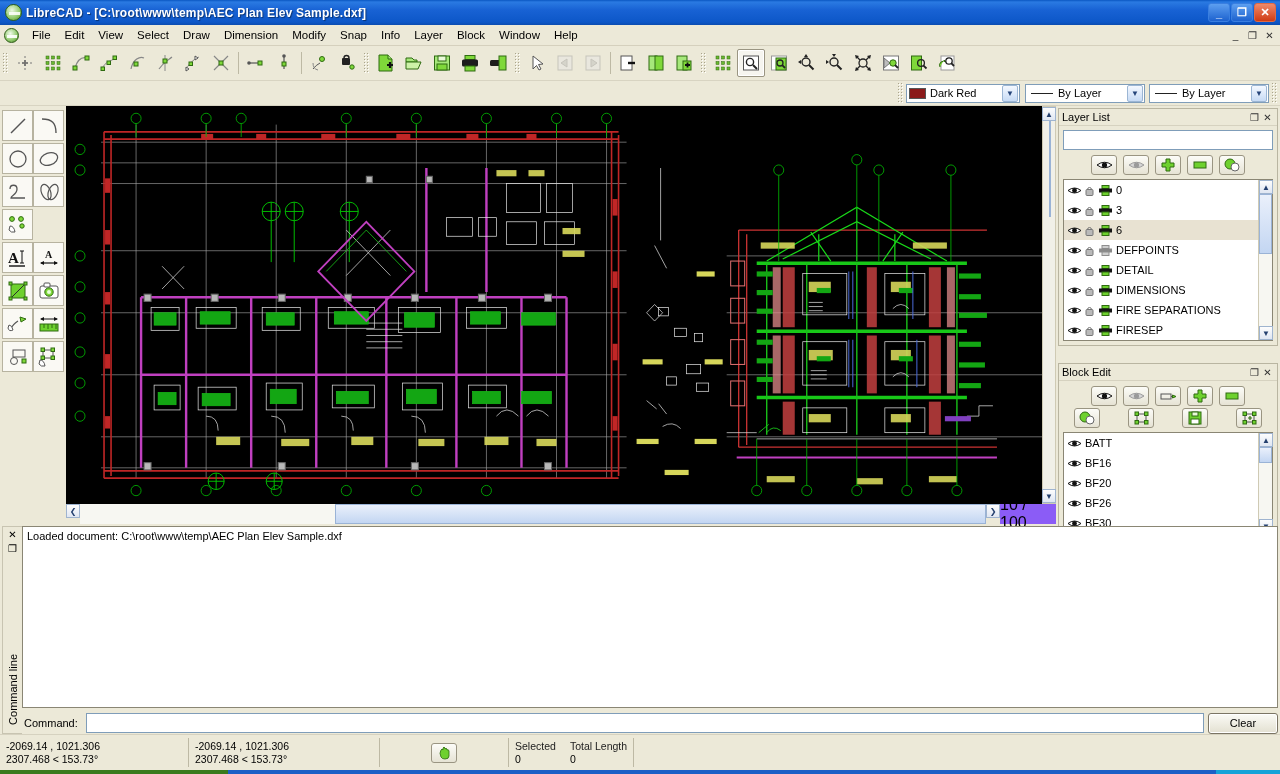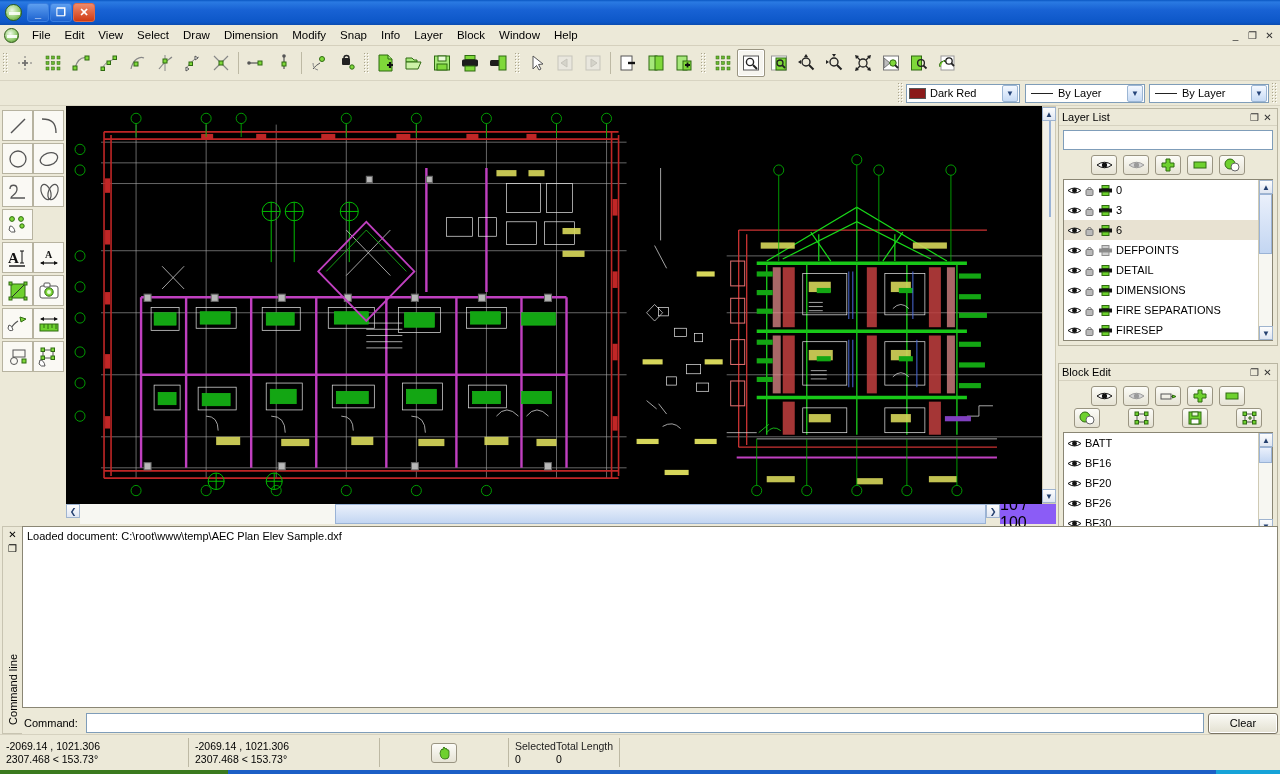--- a/index.html
+++ b/index.html
@@ -182,34 +182,35 @@
     border-top:1px solid #d6d2c0;
   }
   .sb-cell{ display:flex; flex-direction:column; justify-content:center; padding:0 6px; font-size:10.5px; line-height:13px;}
   .sb-sep{ width:1px; background:#bdb9a4; margin:3px 0; }
   .sb-grow{ flex:1; }
   #sb-pan-btn{
     width:26px;height:20px;border:1px solid #9a9582;border-radius:3px; align-self:center;
     background:linear-gradient(to bottom,#fcfcf8,#e6e3d4);
     display:flex;align-items:center;justify-content:center;
   }
-  .sb-twocol{ display:flex; }
+  .sb-twocol{ display:flex; gap:14px; }
   .sb-twocol .c{ display:flex; flex-direction:column; }
   .sb-head{ color:#222; }
   
   #os-strip{ height:6px; display:flex; }
   #os-strip .a{ width:228px; background:#3a7a1e; }
   #os-strip .b{ flex:1; background:#1c5fc6; }
   #os-strip .c{ width:64px; background:#16a3d8; }
 </style>
 </head>
 <body>
 
 <div id="titlebar">
   <div class="tb-icon"></div>
+  <div id="title-text">LibreCAD - [C:\root\www\temp\AEC Plan Elev Sample.dxf]</div>
   <div class="winbtn">_</div>
   <div class="winbtn">❐</div>
   <div class="winbtn close">✕</div>
 </div>
 
 <div id="menubar">
   <div class="app-dot"></div>
   <div class="menu-item">File</div>
   <div class="menu-item">Edit</div>
   <div class="menu-item">View</div>

